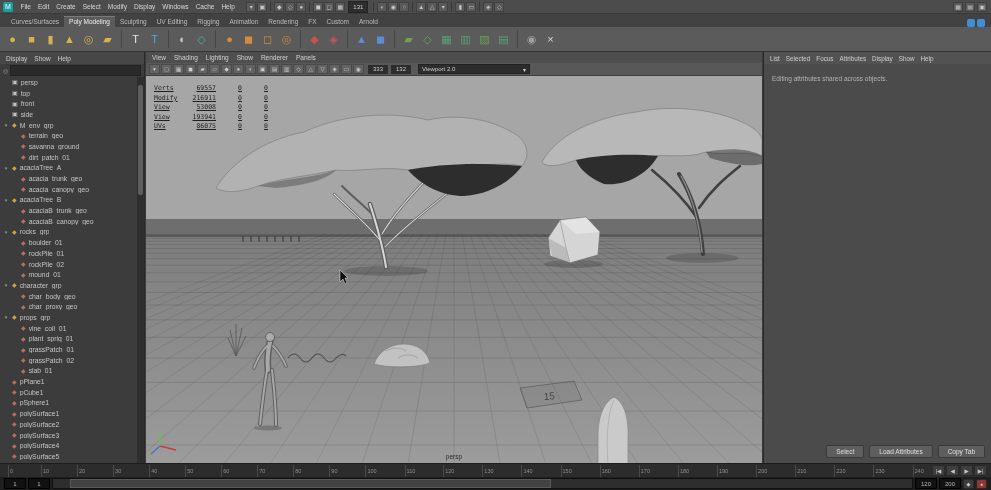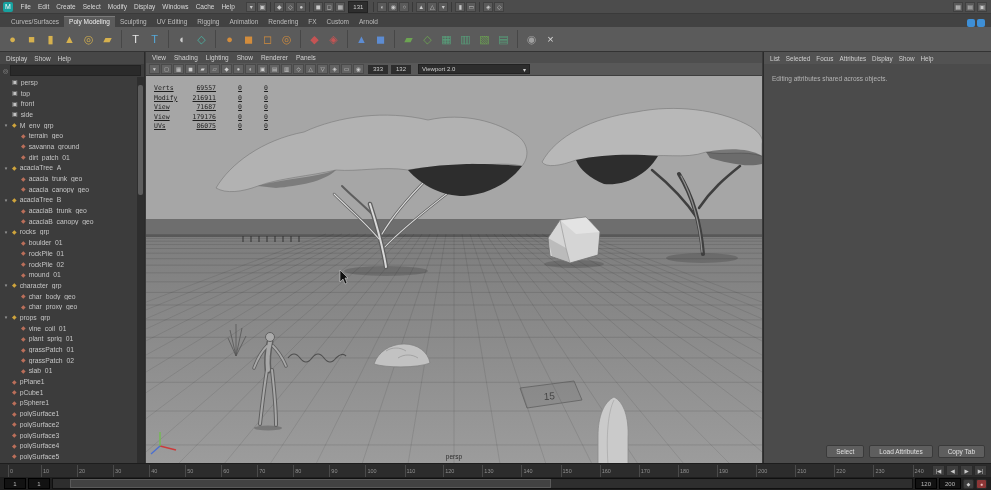--- a/index.html
+++ b/index.html
@@ -640,27 +640,27 @@
             <div class="hud-v2">0</div>
           </div>
           <div class="hud-row">
             <div class="hud-l">Modify</div>
             <div class="hud-v">216911</div>
             <div class="hud-v2">0</div>
             <div class="hud-v2">0</div>
           </div>
           <div class="hud-row">
             <div class="hud-l">View</div>
-            <div class="hud-v">71687</div>
+            <div class="hud-v">53008</div>
             <div class="hud-v2">0</div>
             <div class="hud-v2">0</div>
           </div>
           <div class="hud-row">
             <div class="hud-l">View</div>
-            <div class="hud-v">179176</div>
+            <div class="hud-v">193941</div>
             <div class="hud-v2">0</div>
             <div class="hud-v2">0</div>
           </div>
           <div class="hud-row">
             <div class="hud-l">UVs</div>
             <div class="hud-v">86075</div>
             <div class="hud-v2">0</div>
             <div class="hud-v2">0</div>
           </div>
         </div>

